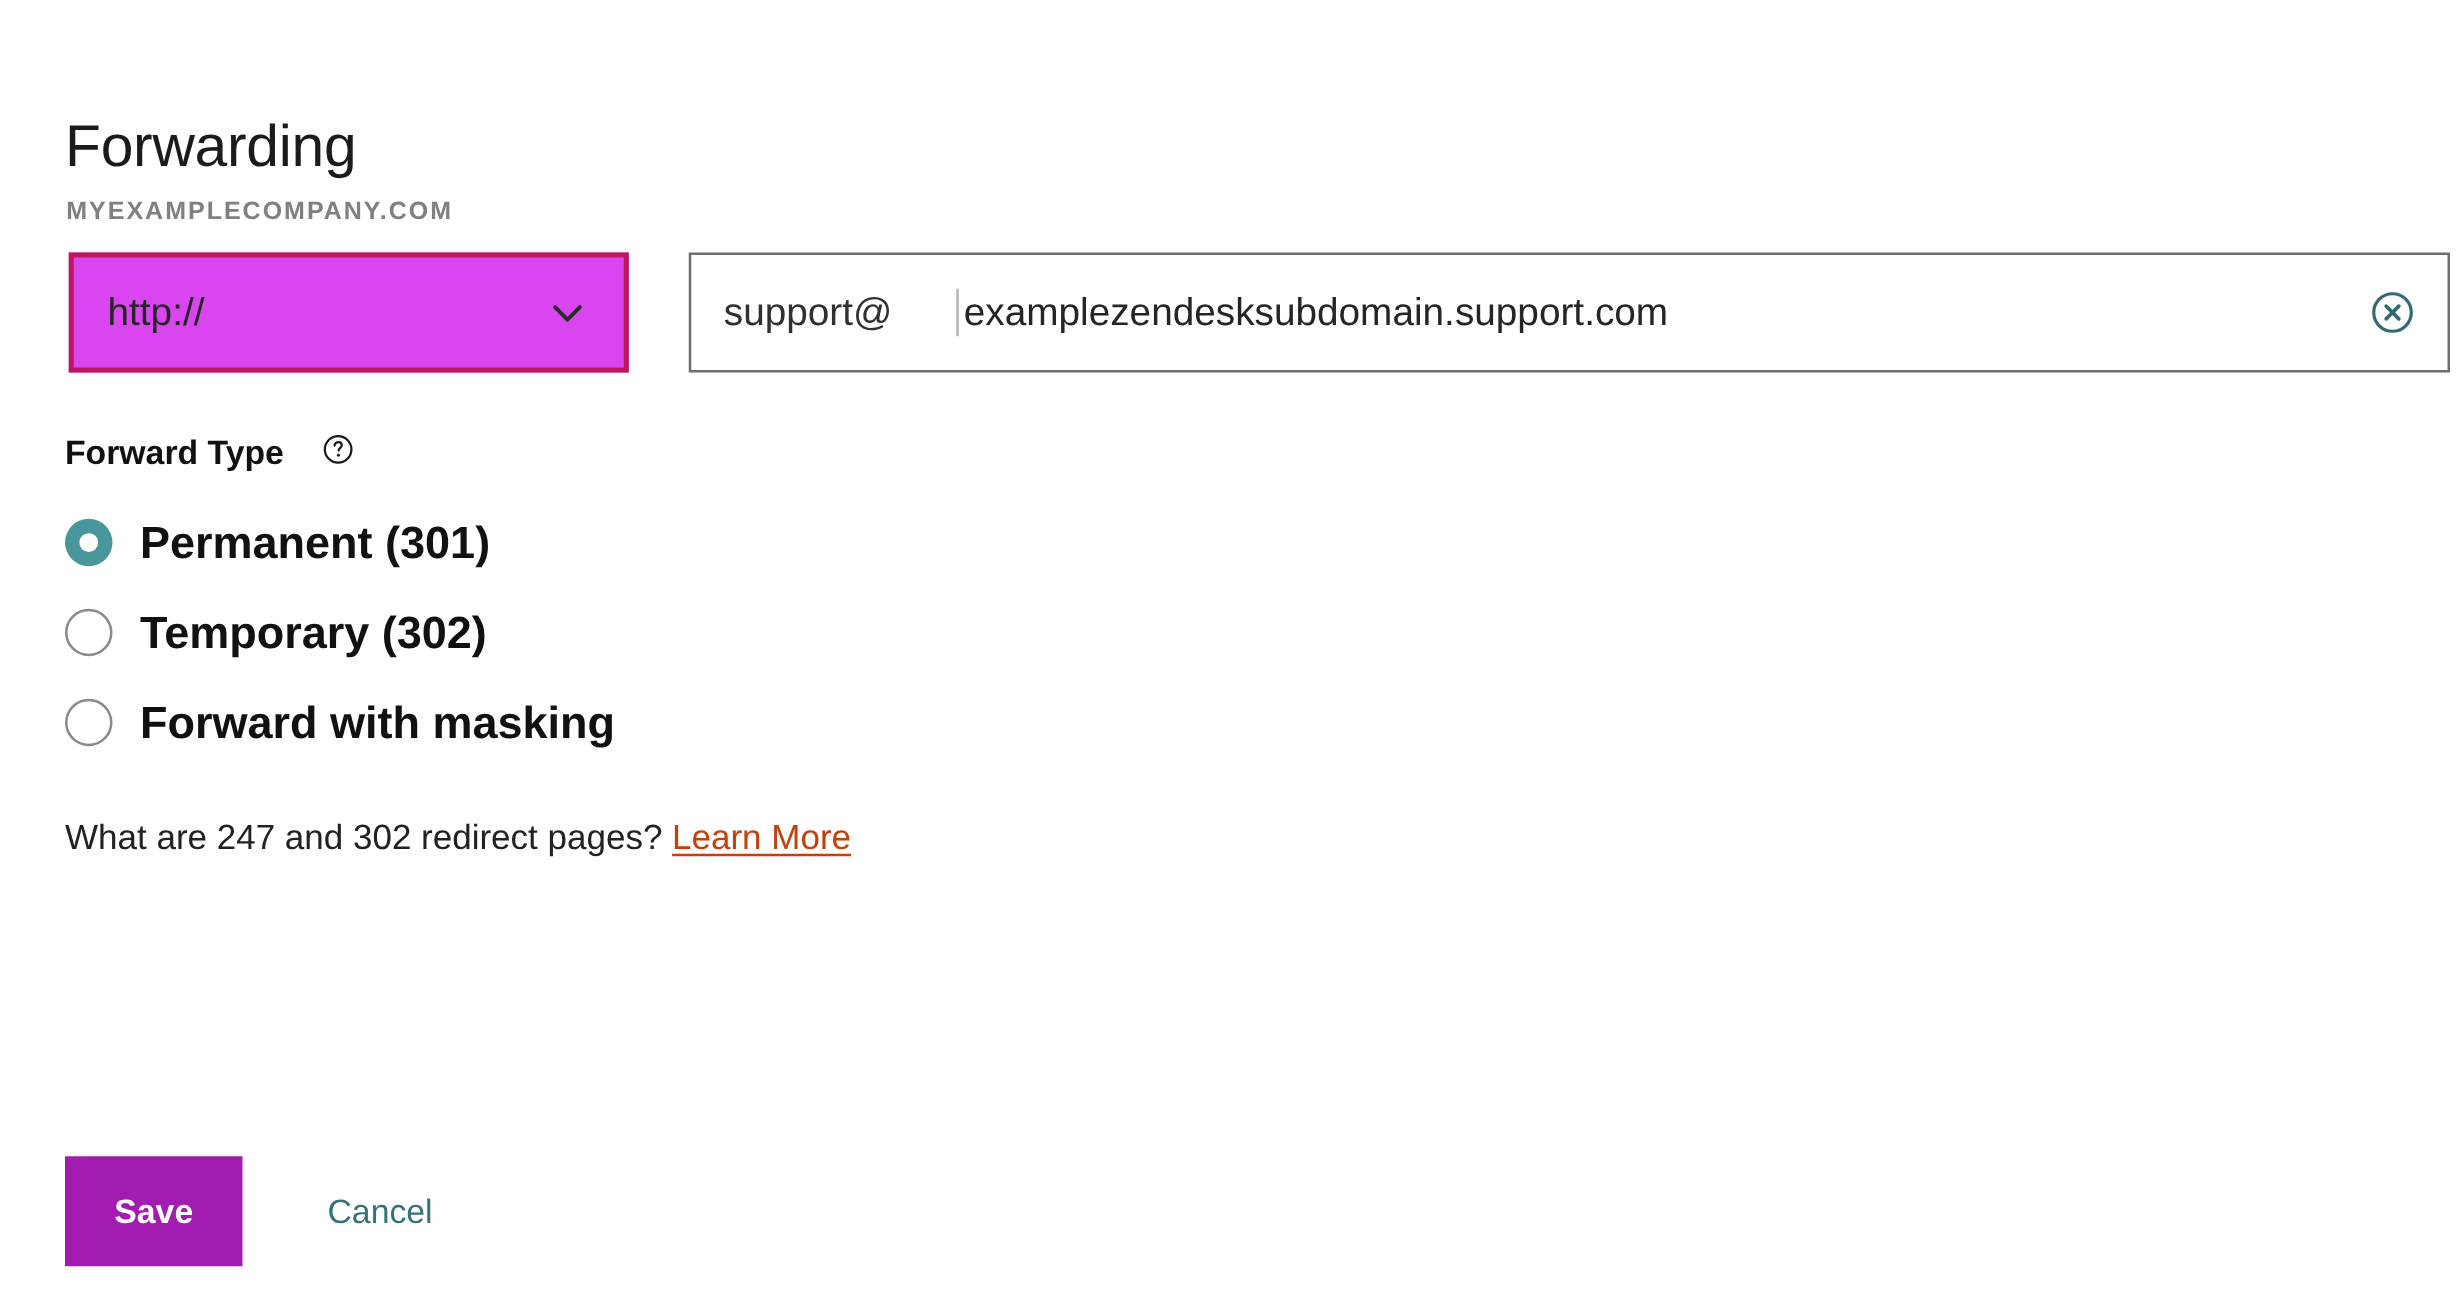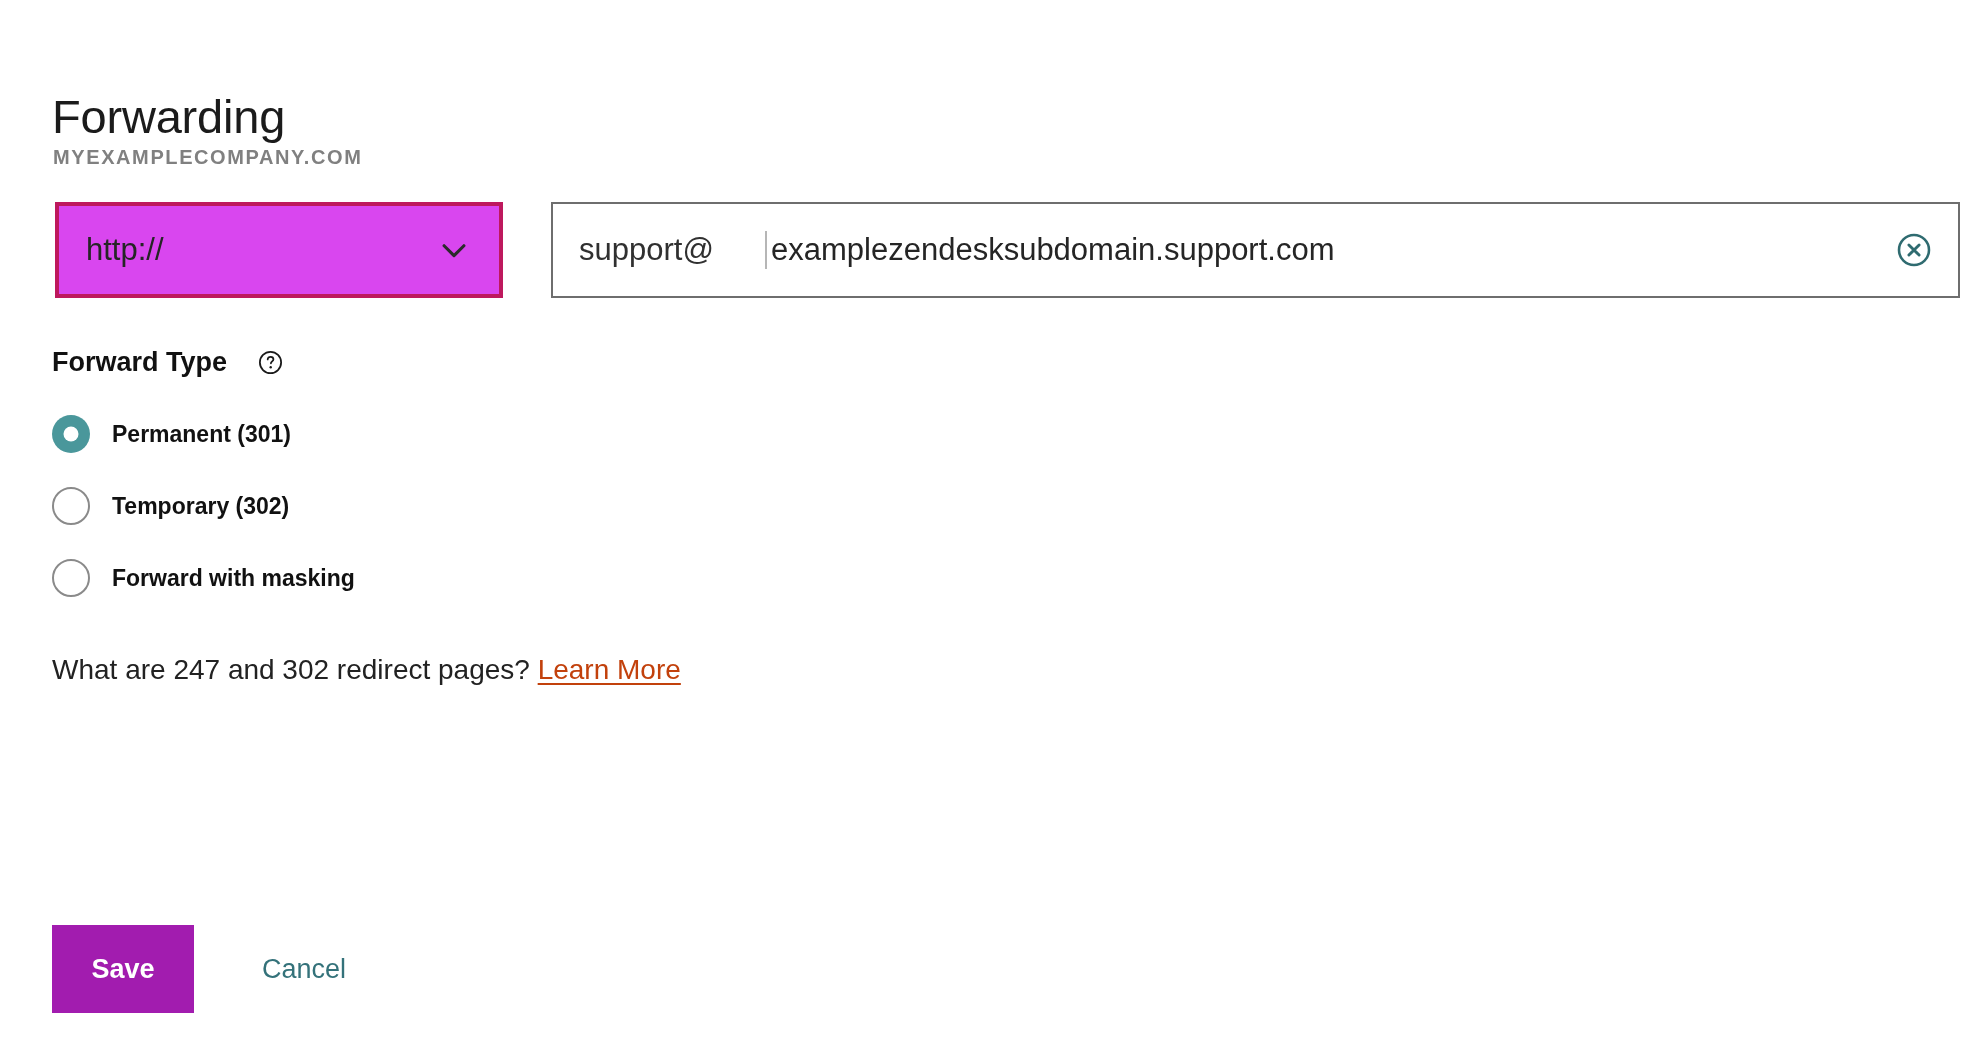--- a/index.html
+++ b/index.html
@@ -31,21 +31,21 @@
     font-size: 47px;
     font-weight: 400;
     line-height: 1.1;
     color: #1b1b1b;
     letter-spacing: -0.2px;
     white-space: nowrap;
   }
   .domain-label {
     position: absolute;
     left: 53px;
-    top: 146px;
+    top: 158px;
     font-size: 20px;
     font-weight: 700;
     letter-spacing: 1.6px;
     color: #808080;
     white-space: nowrap;
   }
 
   
   .field-row {
     position: absolute;
@@ -132,21 +132,20 @@
     cursor: pointer;
     display: block;
   }
 
   
   .forward-type-head {
     position: absolute;
     left: 52px;
     top: 347px;
     display: flex;
-    align-items: center;
     gap: 31px;
   }
   .forward-type-label {
     font-size: 27px;
     font-weight: 700;
     color: #111111;
     white-space: nowrap;
   }
   .help-icon {
     width: 25px;
@@ -188,21 +187,21 @@
     position: absolute;
     left: 50%;
     top: 50%;
     transform: translate(-50%, -50%);
     width: 15px;
     height: 15px;
     border-radius: 50%;
     background: #ffffff;
   }
   .radio-label {
-    font-size: 23px;
+    font-size: 36px;
     font-weight: 700;
     color: #111111;
     white-space: nowrap;
   }
 
   
   .help-line {
     position: absolute;
     left: 52px;
     top: 654px;

